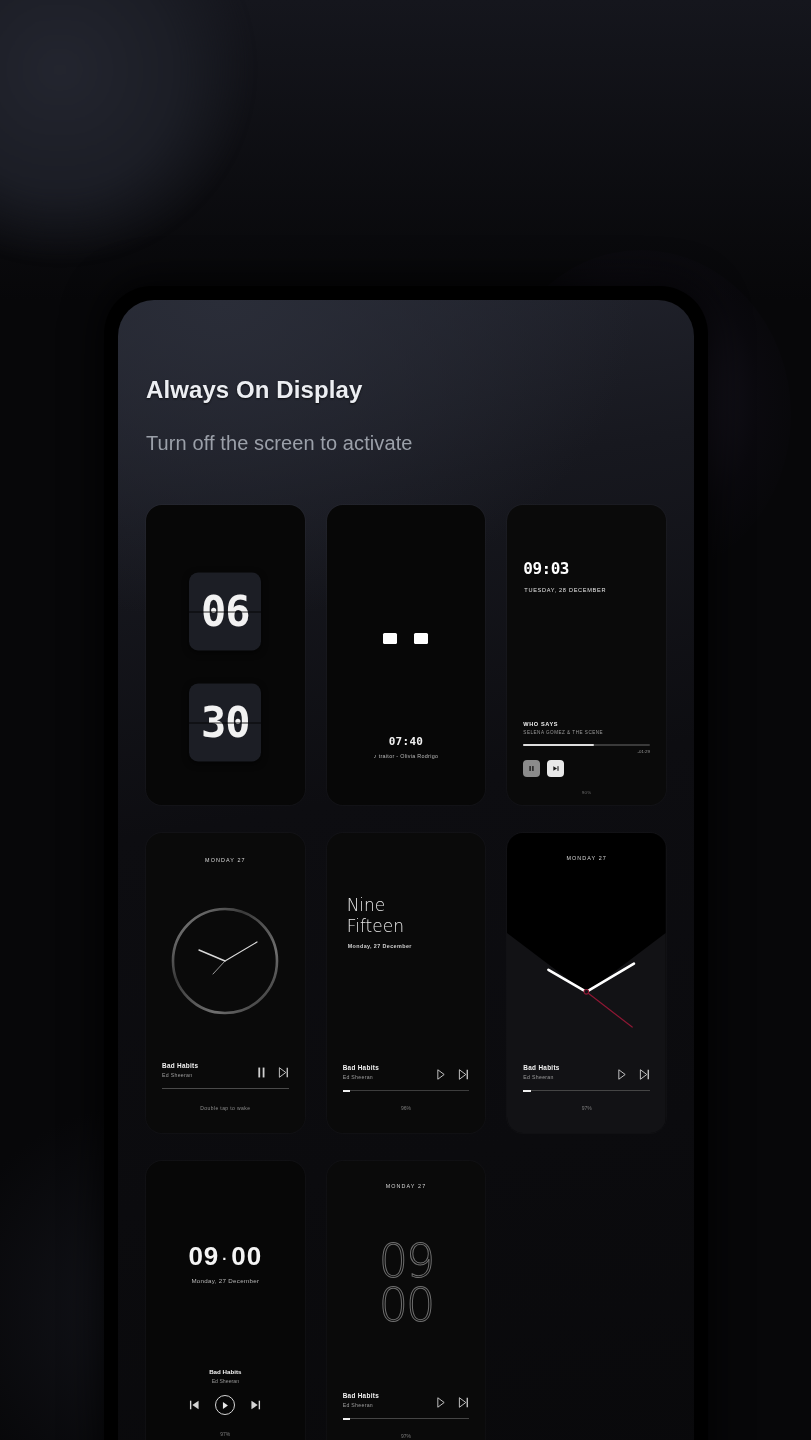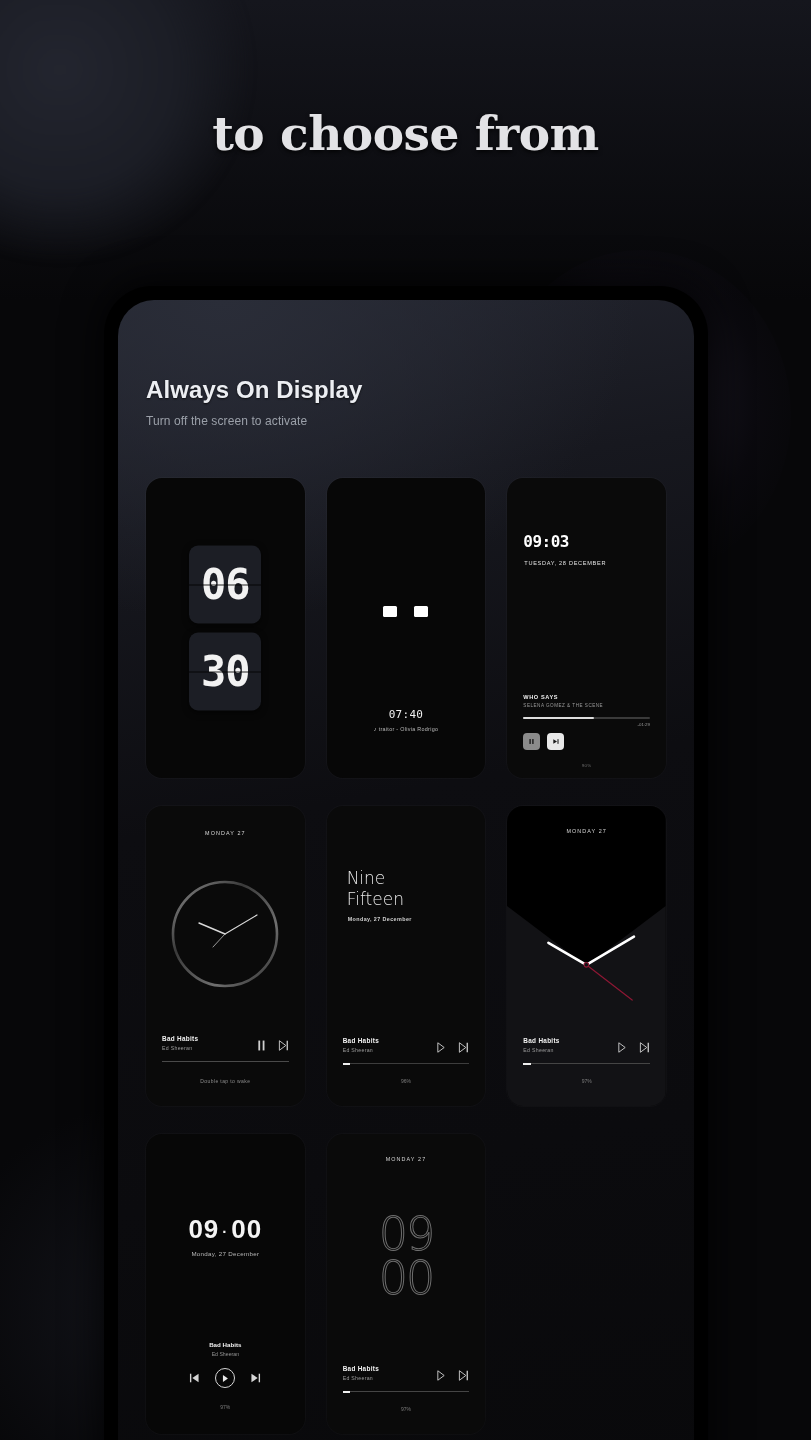--- a/index.html
+++ b/index.html
@@ -69,22 +69,22 @@
   }
 
   
   .app-header{ padding-top:76px; }
   .app-title{
     font-size:24px; font-weight:bold; color:#eceef2;
     letter-spacing:.1px;
     text-shadow:0 1px 2px rgba(0,0,0,.7);
   }
   .app-sub{
-    margin-top:10px;
-    font-size:12px; color:#9ba0a9; letter-spacing:.1px;
+    margin-top:28px;
+    font-size:20px; color:#9ba0a9; letter-spacing:.1px;
   }
 
   
   .grid{
     margin-top:50px;
     display:grid;
     grid-template-columns:repeat(3,1fr);
     gap:28px 22px;
   }
   .card{
@@ -103,20 +103,21 @@
     transform:translateY(-50%);
     display:flex; flex-direction:column; align-items:center; gap:9px;
   }
   .flipcell{
     width:72px; height:78px;
     background:#1c1e25;
     border-radius:9px;
     position:relative;
     display:flex; align-items:center; justify-content:center;
     box-shadow:0 2px 6px rgba(0,0,0,.6);
+    margin-top:24px;
   }
   .flipcell::after{
     content:""; position:absolute; left:0; right:0; top:50%; height:1px;
     background:#000; opacity:.85;
   }
   .flipcell span{
     font-family:"DejaVu Sans Mono", monospace;
     font-weight:bold;
     font-size:42px;
     color:#f2f2f2;
@@ -128,21 +129,21 @@
   .sq-row{
     position:absolute; top:128px; left:0; right:0;
     display:flex; justify-content:center; gap:17px;
   }
   .sq{ width:14px; height:11px; background:#fff; border-radius:1.5px; }
   .c2-bottom{
     position:absolute; left:0; right:0; bottom:46px; text-align:center;
   }
   .c2-time{
     font-family:"DejaVu Sans Mono", monospace;
-    font-weight:normal; font-size:11px; color:#f0f0f0; letter-spacing:.3px;
+    font-weight:bold; font-size:11px; color:#f0f0f0; letter-spacing:.3px;
   }
   .c2-track{
     margin-top:5px; font-size:5.4px; color:#b9b9b9; letter-spacing:.3px;
   }
   .c2-track .note{ color:#dcdcdc; margin-right:2px; }
 
   
   .c3-time{
     position:absolute; left:16px; top:54px;
     font-family:"DejaVu Sans Mono", monospace;
@@ -309,21 +310,20 @@
 </style>
 </head>
 <body>
 
 <div class="bg-glow-b"></div>
 <div class="bg-glow-a"></div>
 <div class="bg-glow-c"></div>
 <div class="bg-glow-d"></div>
 
 <div class="headline">
-  <span class="l2">to choose from</span>
 </div>
 
 <div class="phone">
  <div class="screen">
 
   <div class="app-header">
     <div class="app-title">Always On Display</div>
     <div class="app-sub">Turn off the screen to activate</div>
   </div>
 

